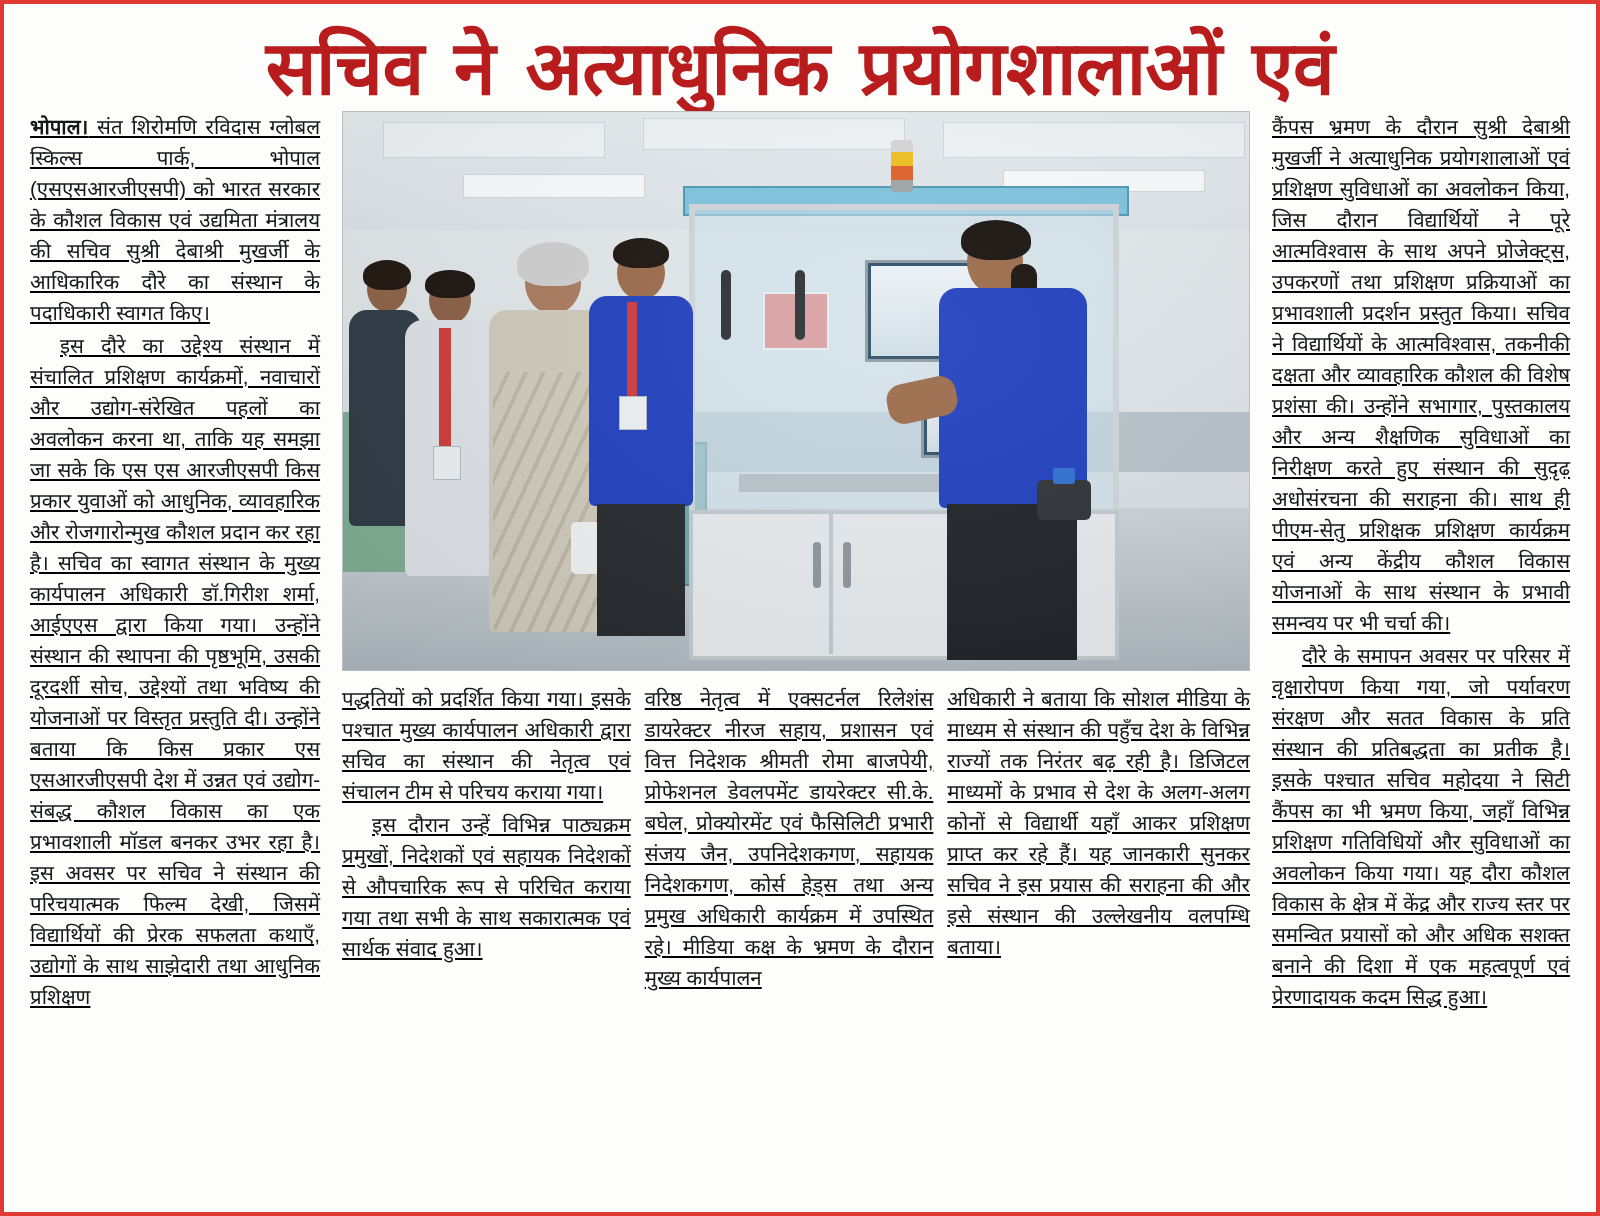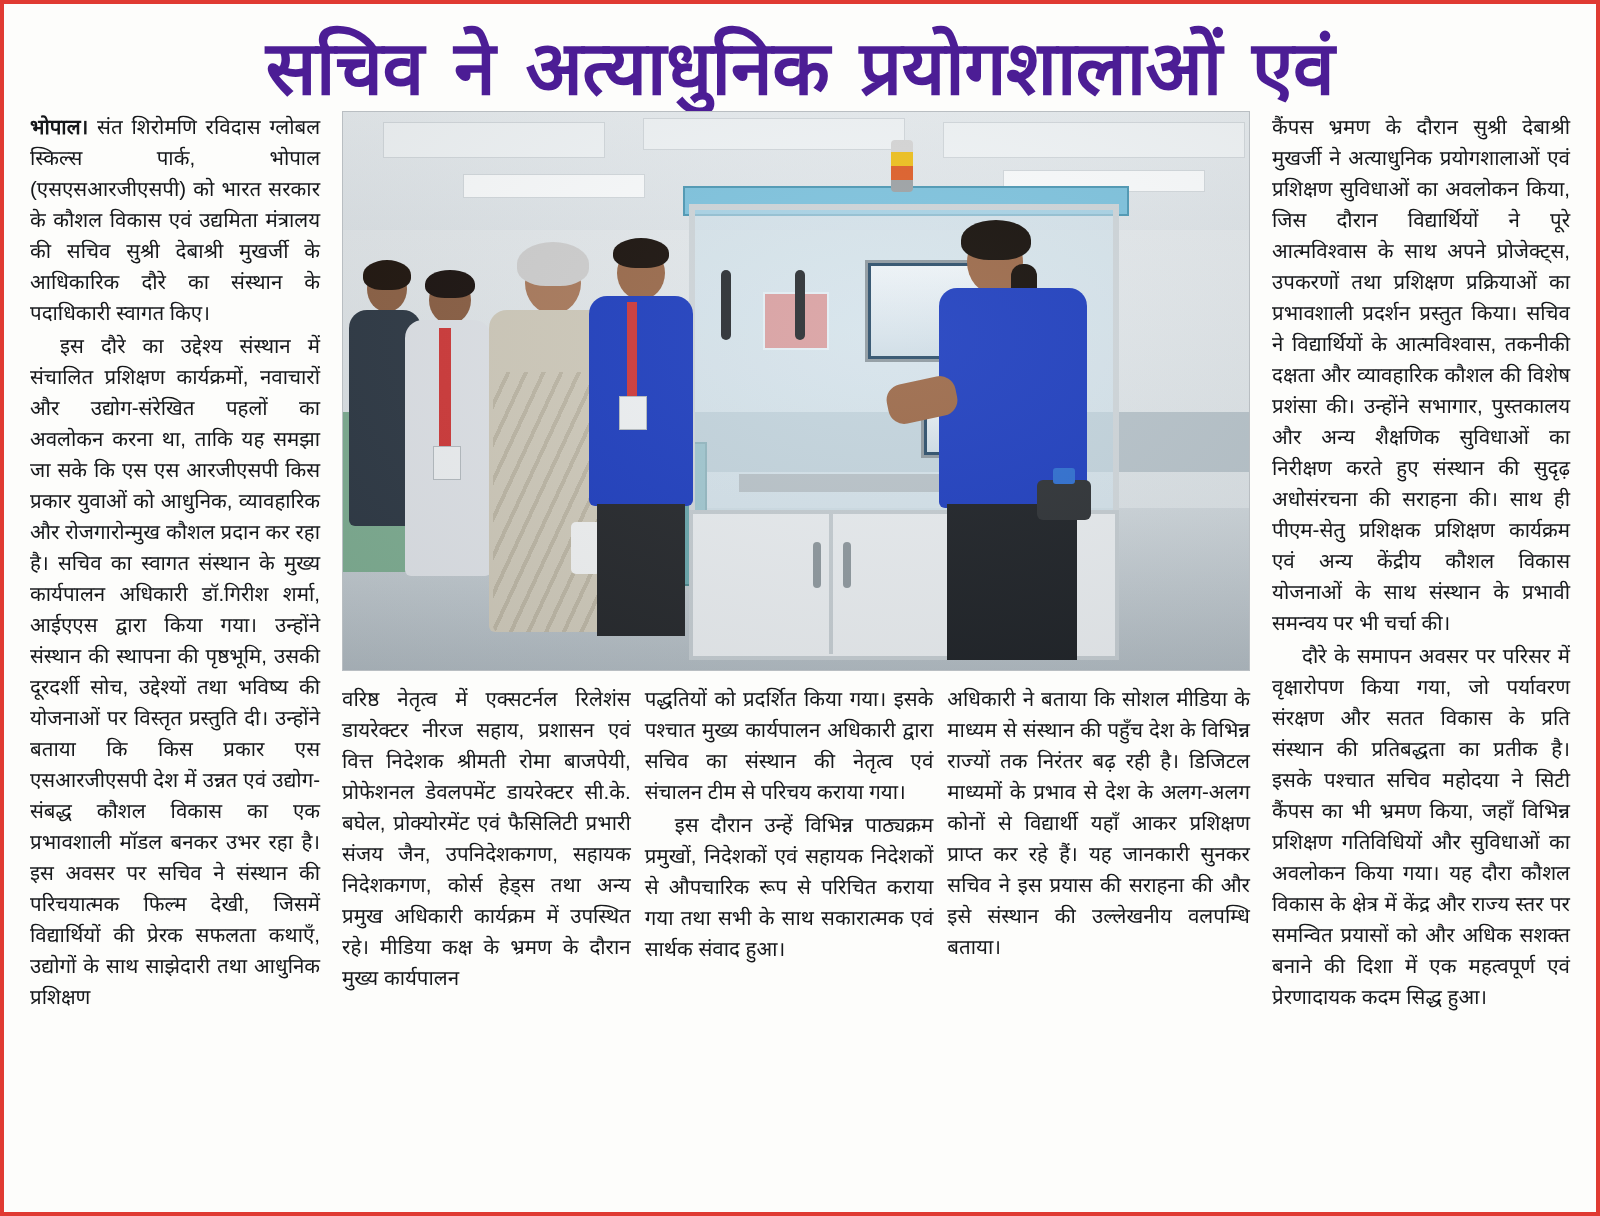--- a/index.html
+++ b/index.html
@@ -23,36 +23,37 @@
     padding: 0;
   }
   .inner {
     position: absolute;
     left: 0; top: 0; right: 0; bottom: 0;
     padding: 18px 26px 10px 26px;
     box-sizing: border-box;
   }
   .headline {
     text-align: center;
-    color: #4c1d95;
+    color: #b91c1c;
     font-family: "Liberation Sans", sans-serif;
     font-weight: bold;
     font-size: 75px;
     line-height: 1.08;
     letter-spacing: -0.5px;
     margin: 6px 0 2px 0;
     padding: 0 10px;
     word-spacing: 10px;
   }
   .headline .line2 {
     display: block;
   }
   .content {
     display: flex;
     height: 860px;
+    text-decoration: underline;
   }
   .col {
     box-sizing: border-box;
   }
   .col-left {
     width: 306px;
     padding-right: 14px;
   }
   .col-mid {
     width: 930px;
@@ -280,25 +281,25 @@
             <div style="position:absolute;left:14px;top:274px;width:130px;height:156px;background:#1e2227;"></div>
             <div style="position:absolute;left:104px;top:250px;width:54px;height:40px;background:#2e3236;border-radius:6px;"></div>
             <div style="position:absolute;left:120px;top:238px;width:22px;height:16px;background:#2f6fd0;border-radius:3px;"></div>
           </div>
 
           <div class="photo-overlay-tint"></div>
         </div>
 
         <div class="mid-cols">
           <div class="mid-col">
-            <p class="body">वरिष्ठ नेतृत्व में एक्सटर्नल रिलेशंस डायरेक्टर नीरज सहाय, प्रशासन एवं वित्त निदेशक श्रीमती रोमा बाजपेयी, प्रोफेशनल डेवलपमेंट डायरेक्टर सी.के. बघेल, प्रोक्योरमेंट एवं फैसिलिटी प्रभारी संजय जैन, उपनिदेशकगण, सहायक निदेशकगण, कोर्स हेड्स तथा अन्य प्रमुख अधिकारी कार्यक्रम में उपस्थित रहे। मीडिया कक्ष के भ्रमण के दौरान मुख्य कार्यपालन</p>
-          </div>
-          <div class="mid-col">
             <p class="body">पद्धतियों को प्रदर्शित किया गया। इसके पश्चात मुख्य कार्यपालन अधिकारी द्वारा सचिव का संस्थान की नेतृत्व एवं संचालन टीम से परिचय कराया गया।</p>
             <p class="body indent">इस दौरान उन्हें विभिन्न पाठ्यक्रम प्रमुखों, निदेशकों एवं सहायक निदेशकों से औपचारिक रूप से परिचित कराया गया तथा सभी के साथ सकारात्मक एवं सार्थक संवाद हुआ।</p>
+          </div>
+          <div class="mid-col">
+            <p class="body">वरिष्ठ नेतृत्व में एक्सटर्नल रिलेशंस डायरेक्टर नीरज सहाय, प्रशासन एवं वित्त निदेशक श्रीमती रोमा बाजपेयी, प्रोफेशनल डेवलपमेंट डायरेक्टर सी.के. बघेल, प्रोक्योरमेंट एवं फैसिलिटी प्रभारी संजय जैन, उपनिदेशकगण, सहायक निदेशकगण, कोर्स हेड्स तथा अन्य प्रमुख अधिकारी कार्यक्रम में उपस्थित रहे। मीडिया कक्ष के भ्रमण के दौरान मुख्य कार्यपालन</p>
           </div>
           <div class="mid-col">
             <p class="body">अधिकारी ने बताया कि सोशल मीडिया के माध्यम से संस्थान की पहुँच देश के विभिन्न राज्यों तक निरंतर बढ़ रही है। डिजिटल माध्यमों के प्रभाव से देश के अलग-अलग कोनों से विद्यार्थी यहाँ आकर प्रशिक्षण प्राप्त कर रहे हैं। यह जानकारी सुनकर सचिव ने इस प्रयास की सराहना की और इसे संस्थान की उल्लेखनीय वलपम्धि बताया।</p>
           </div>
         </div>
       </div>
 
       <div class="col col-right">
         <p class="body">कैंपस भ्रमण के दौरान सुश्री देबाश्री मुखर्जी ने अत्याधुनिक प्रयोगशालाओं एवं प्रशिक्षण सुविधाओं का अवलोकन किया, जिस दौरान विद्यार्थियों ने पूरे आत्मविश्वास के साथ अपने प्रोजेक्ट्स, उपकरणों तथा प्रशिक्षण प्रक्रियाओं का प्रभावशाली प्रदर्शन प्रस्तुत किया। सचिव ने विद्यार्थियों के आत्मविश्वास, तकनीकी दक्षता और व्यावहारिक कौशल की विशेष प्रशंसा की। उन्होंने सभागार, पुस्तकालय और अन्य शैक्षणिक सुविधाओं का निरीक्षण करते हुए संस्थान की सुदृढ़ अधोसंरचना की सराहना की। साथ ही पीएम-सेतु प्रशिक्षक प्रशिक्षण कार्यक्रम एवं अन्य केंद्रीय कौशल विकास योजनाओं के साथ संस्थान के प्रभावी समन्वय पर भी चर्चा की।</p>
         <p class="body indent">दौरे के समापन अवसर पर परिसर में वृक्षारोपण किया गया, जो पर्यावरण संरक्षण और सतत विकास के प्रति संस्थान की प्रतिबद्धता का प्रतीक है। इसके पश्चात सचिव महोदया ने सिटी कैंपस का भी भ्रमण किया, जहाँ विभिन्न प्रशिक्षण गतिविधियों और सुविधाओं का अवलोकन किया गया। यह दौरा कौशल विकास के क्षेत्र में केंद्र और राज्य स्तर पर समन्वित प्रयासों को और अधिक सशक्त बनाने की दिशा में एक महत्वपूर्ण एवं प्रेरणादायक कदम सिद्ध हुआ।</p>

